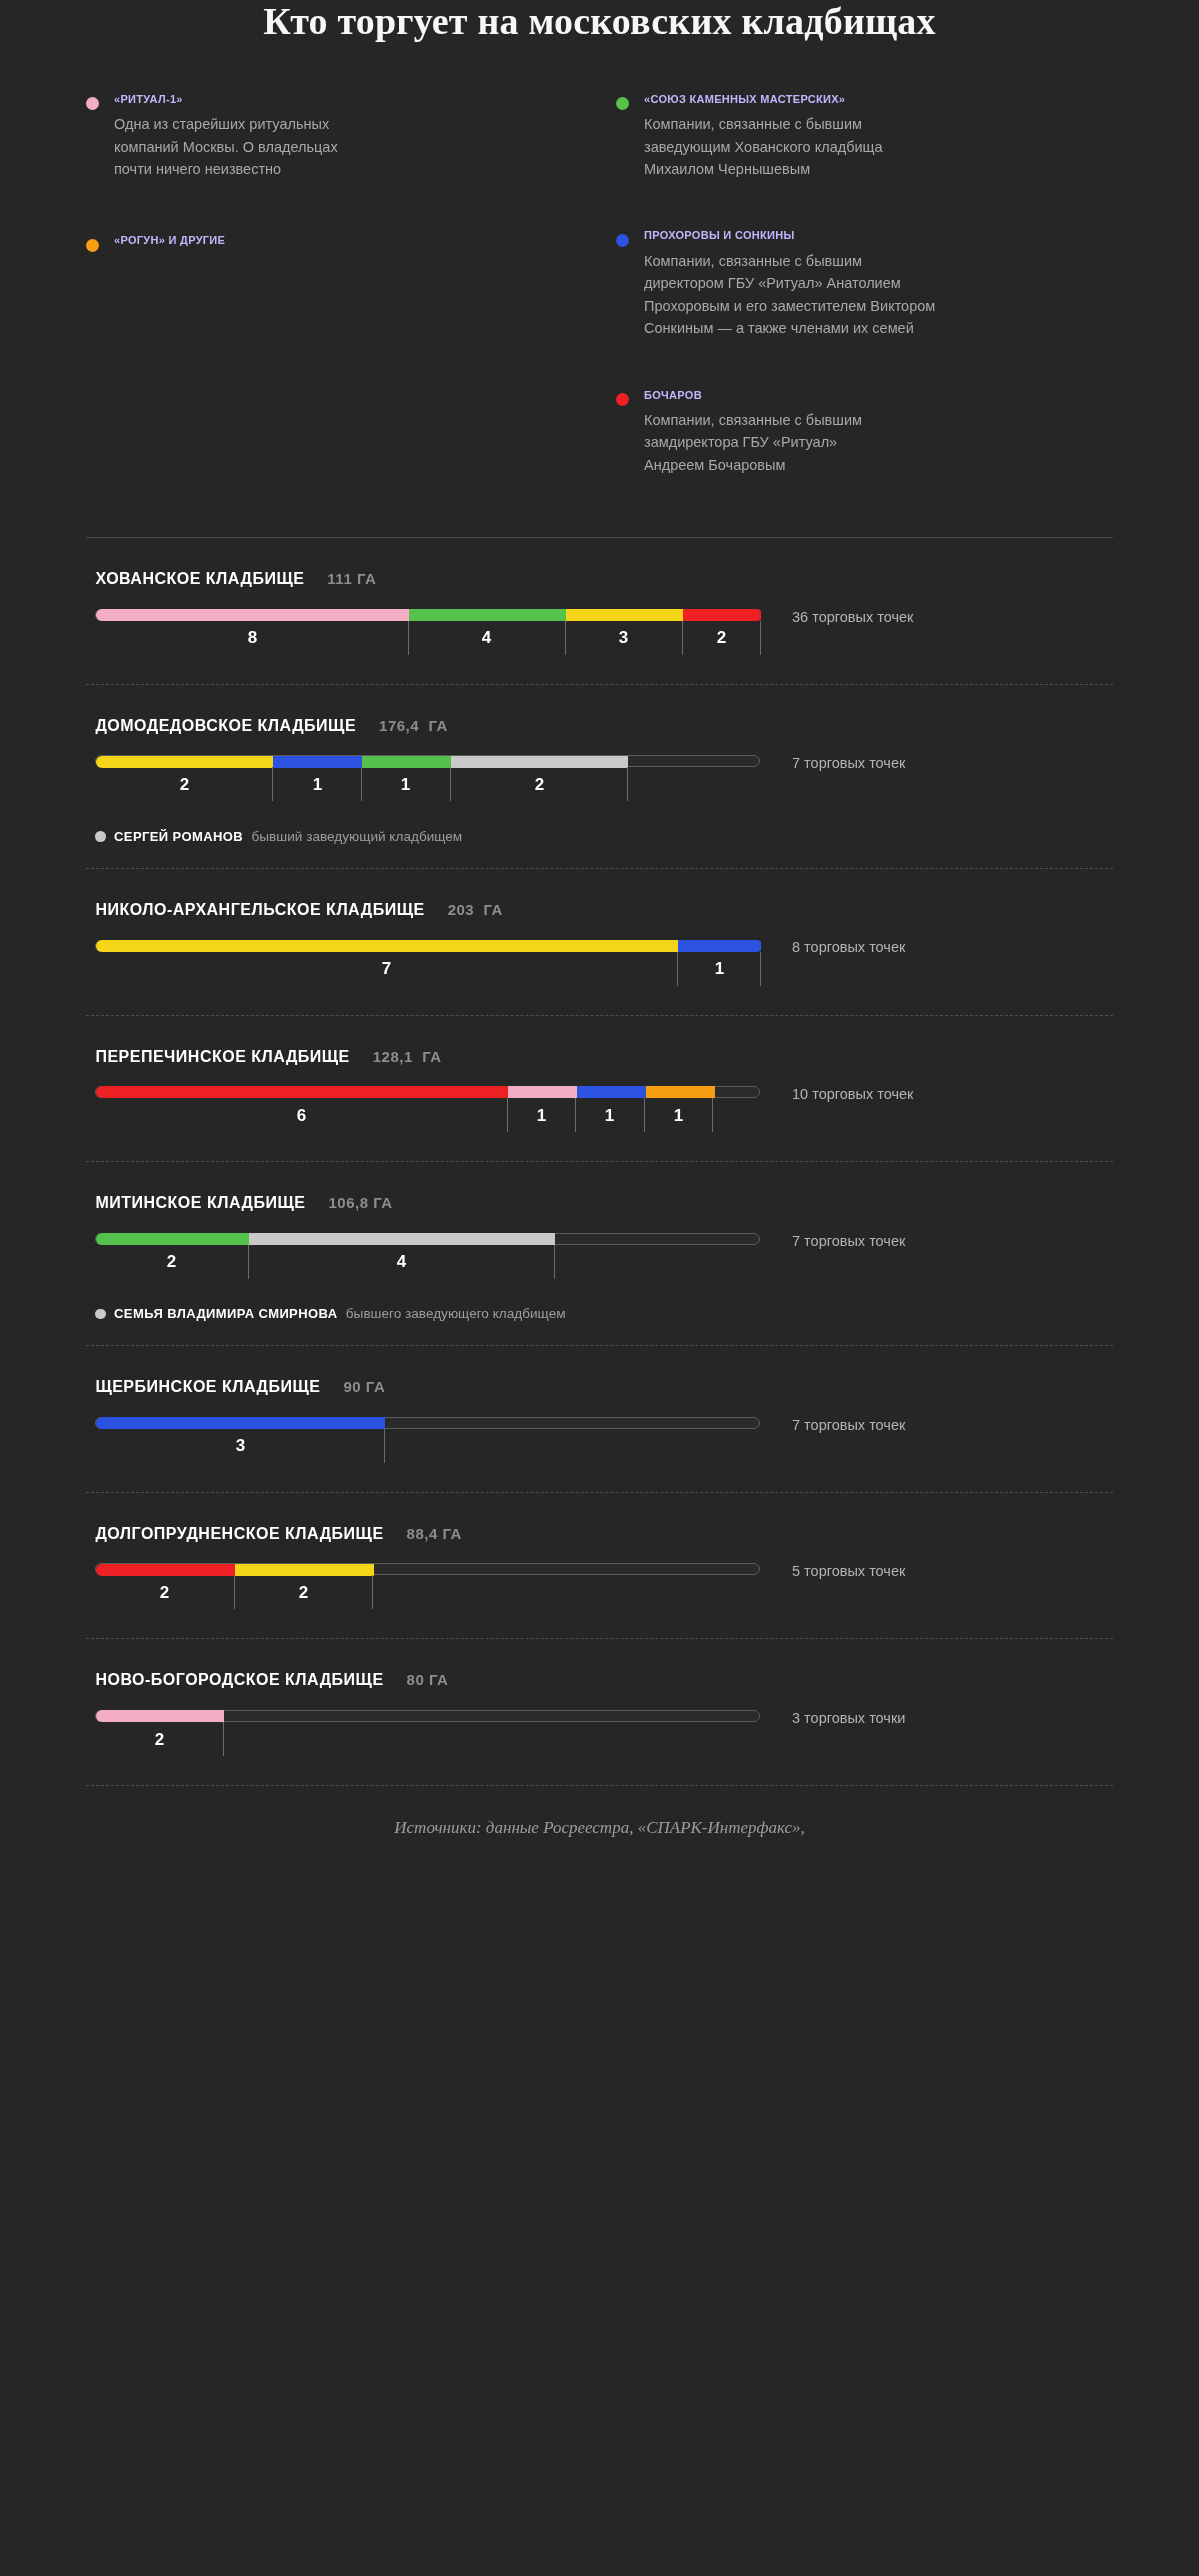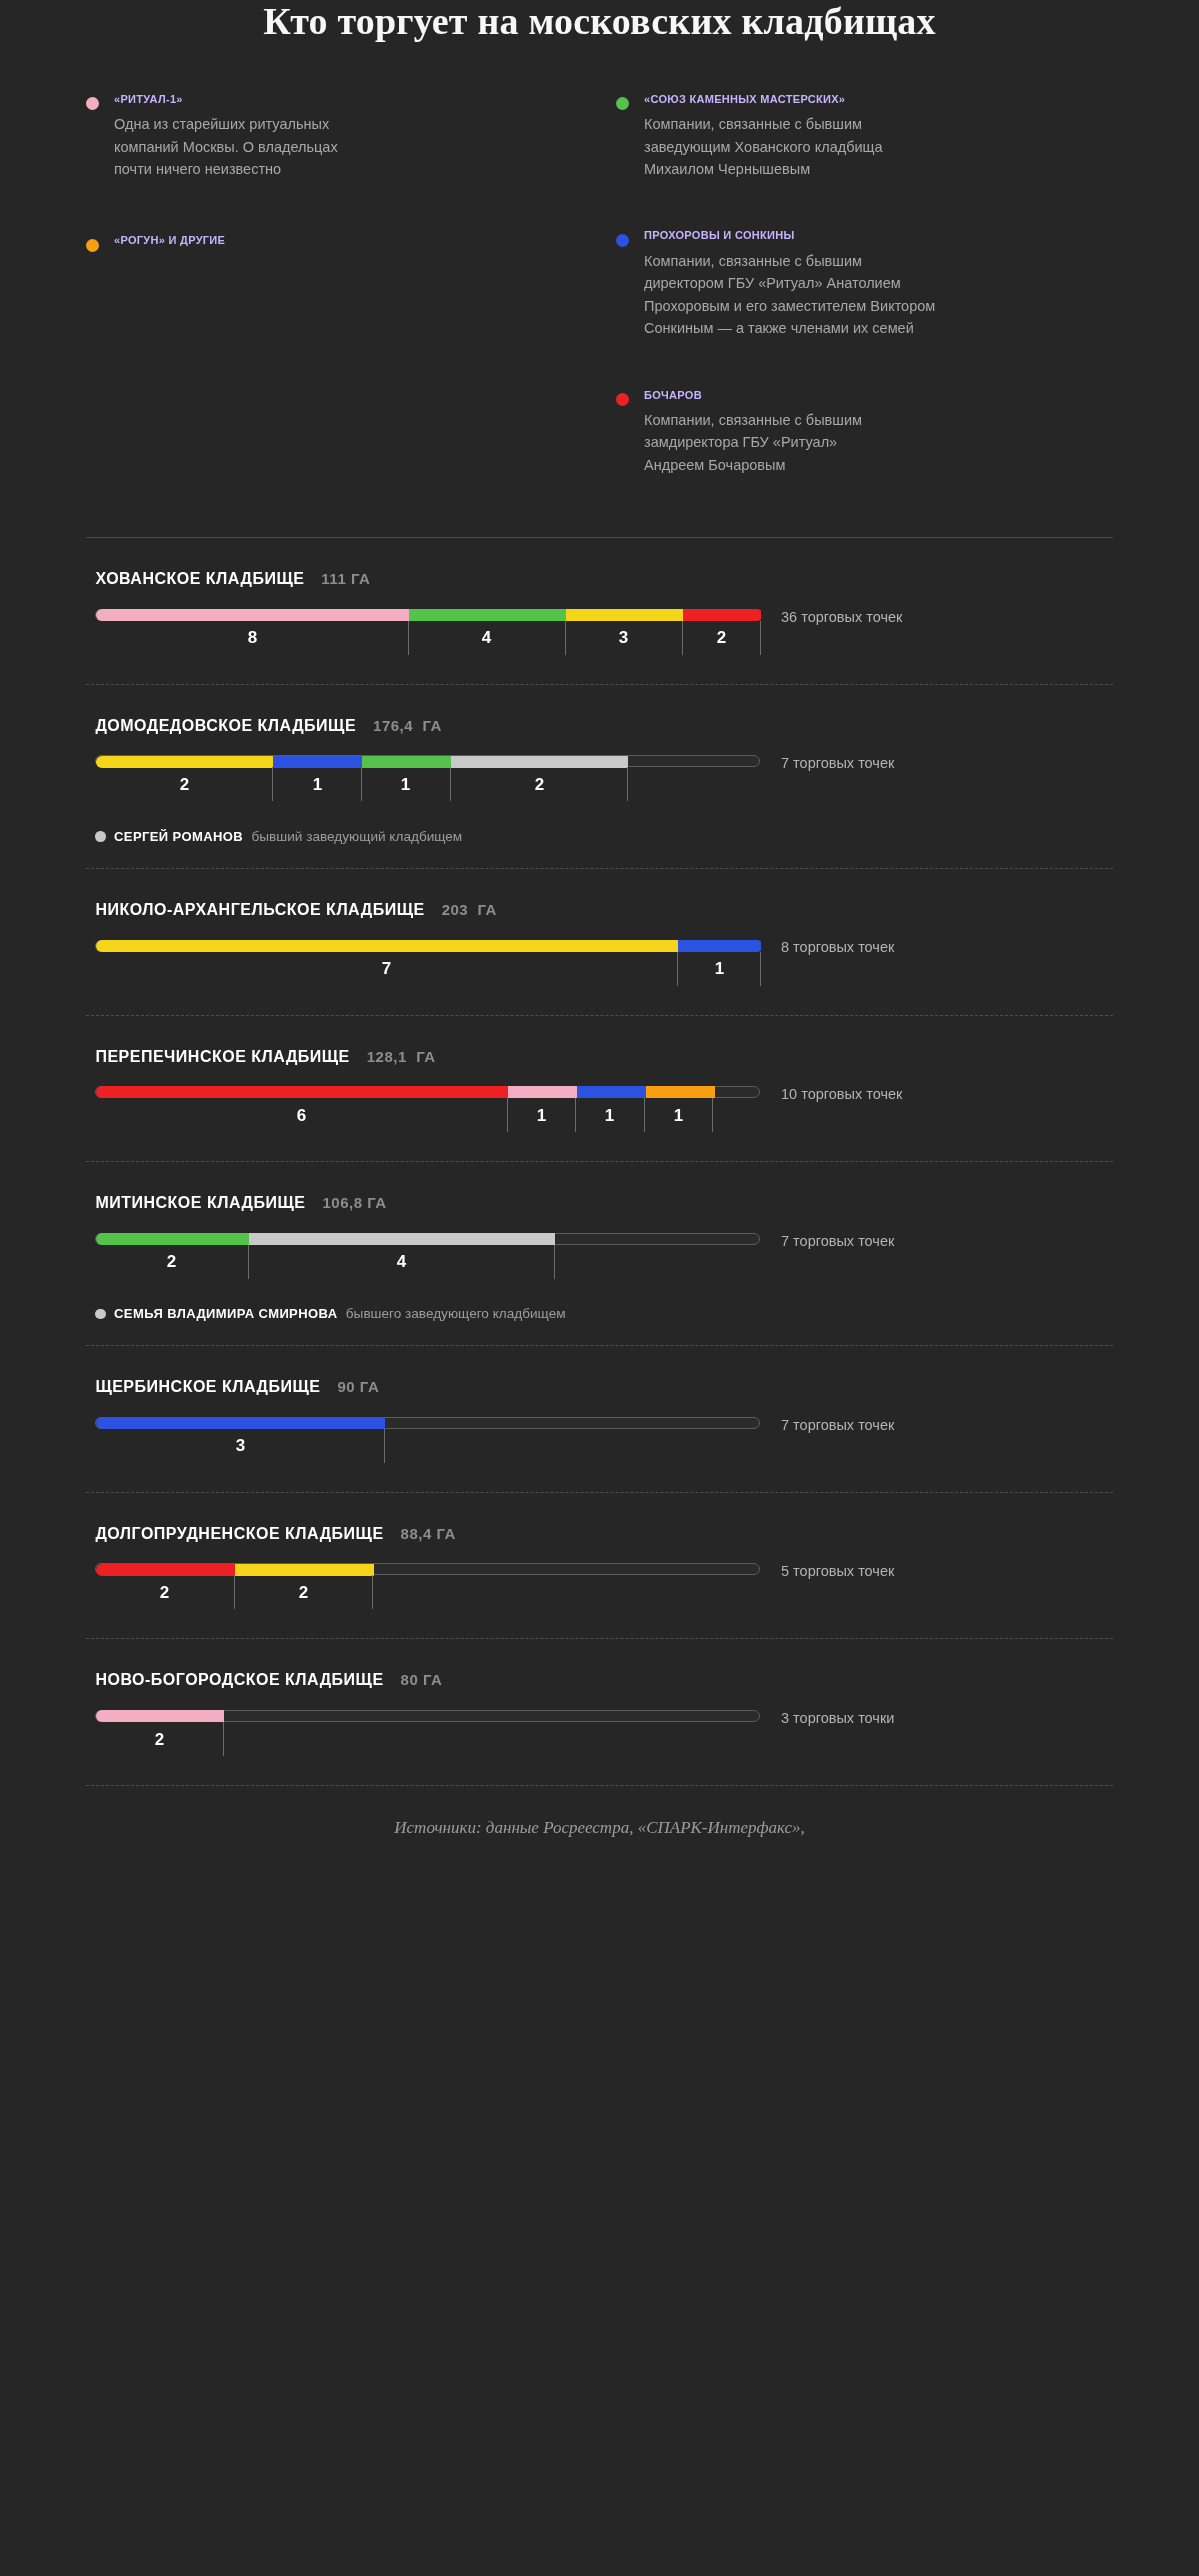--- a/index.html
+++ b/index.html
@@ -110,21 +110,21 @@
     width: 1027px;
     margin: 0 auto;
   }
   .cem-row {
     padding: 32px 0 24px 0;
     position: relative;
   }
   .cem-head {
     display: flex;
     align-items: baseline;
-    gap: 17px;
+    gap: 23px;
     padding-left: 9.4px;
     margin-bottom: 20.6px;
   }
   .cem-name {
     font-size: 16px;
     font-weight: 700;
     letter-spacing: 0.5px;
     color: #ffffff;
     text-transform: uppercase;
   }
@@ -185,21 +185,21 @@
     top: 7.5px;
     font-size: 17px;
     font-weight: 700;
     color: #ffffff;
     text-align: center;
     transform: translateX(-50%);
   }
   .points-block {
     flex: 1;
     padding-top: 0px;
-    padding-left: 20px;
+    padding-left: 31px;
   }
   .points-text {
     font-size: 14.5px;
     color: #b4b4b4;
     font-weight: 400;
     line-height: 1;
     margin-top: 0.9px;
   }
   .note {
     margin-top: 22.5px;

